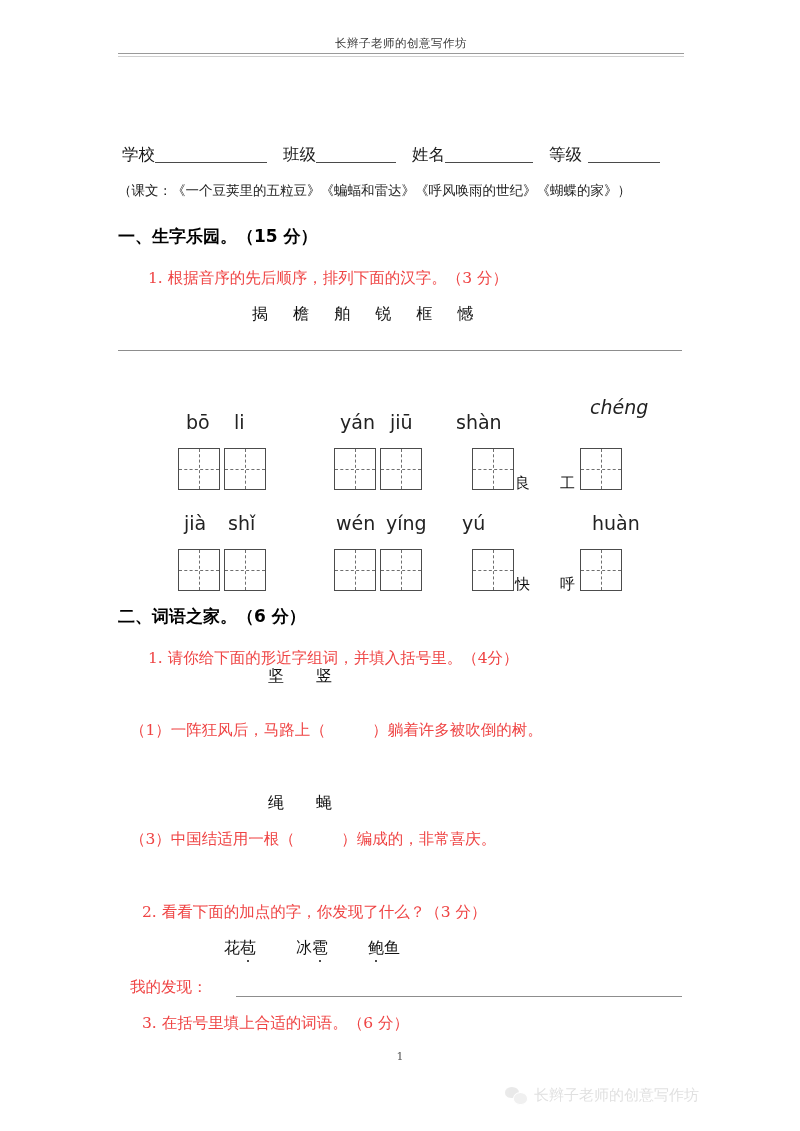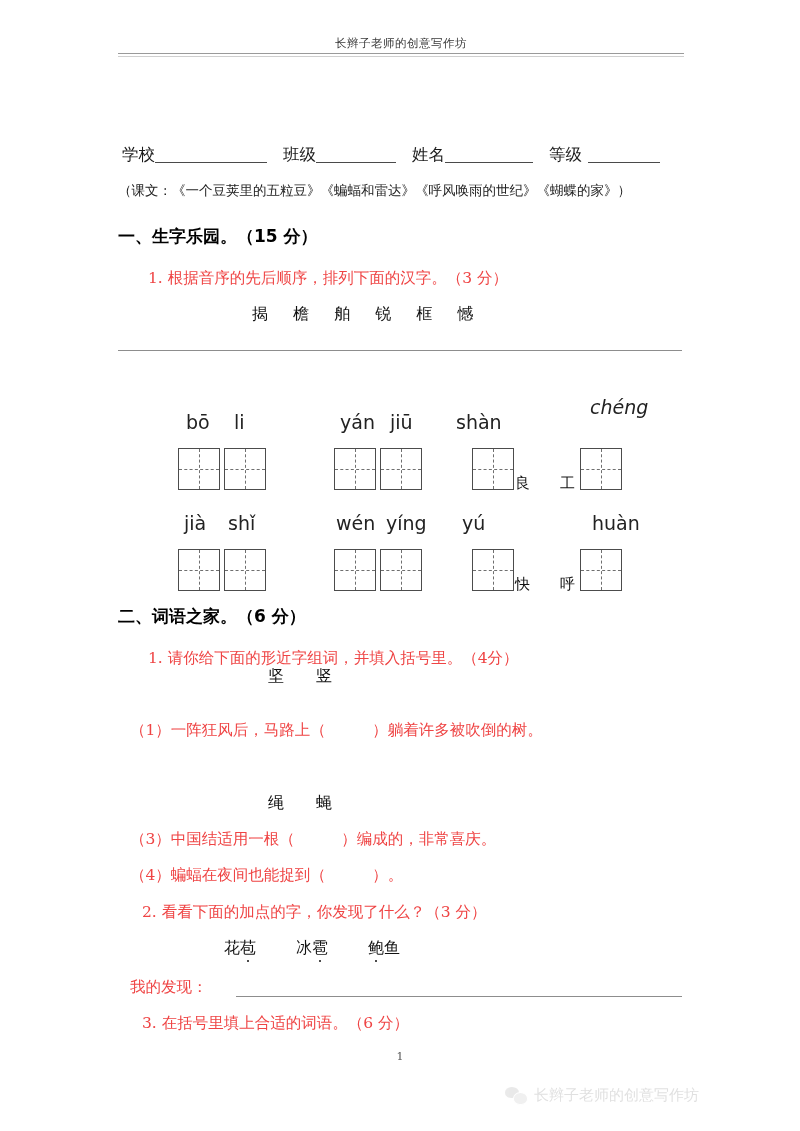--- a/index.html
+++ b/index.html
@@ -203,21 +203,20 @@
 
   <div class="sec" style="left:118px;top:605px;">二、词语之家。（6 分）</div>
   <div class="q" style="left:148px;top:648px;">1. 请你给下面的形近字组词，并填入括号里。（4分）</div>
   <div class="chars" style="left:268px;top:666px;letter-spacing:0;">坚　　竖</div>
 
   <div class="q" style="left:130px;top:720px;">（1）一阵狂风后，马路上（　　　）躺着许多被吹倒的树。</div>
 
   <div class="chars" style="left:268px;top:793px;letter-spacing:0;">绳　　蝇</div>
 
   <div class="q" style="left:130px;top:829px;">（3）中国结适用一根（　　　）编成的，非常喜庆。</div>
-  <div class="q" style="left:130px;top:865px;">（4）蝙蝠在夜间也能捉到（　　　）。</div>
 
   <div class="q" style="left:142px;top:902px;">2. 看看下面的加点的字，你发现了什么？（3 分）</div>
 
   <div class="dotword" style="left:224px;top:938px;">
     <span>花</span><span class="dot">苞</span>
   </div>
   <div class="dotword" style="left:296px;top:938px;">
     <span>冰</span><span class="dot">雹</span>
   </div>
   <div class="dotword" style="left:368px;top:938px;">

